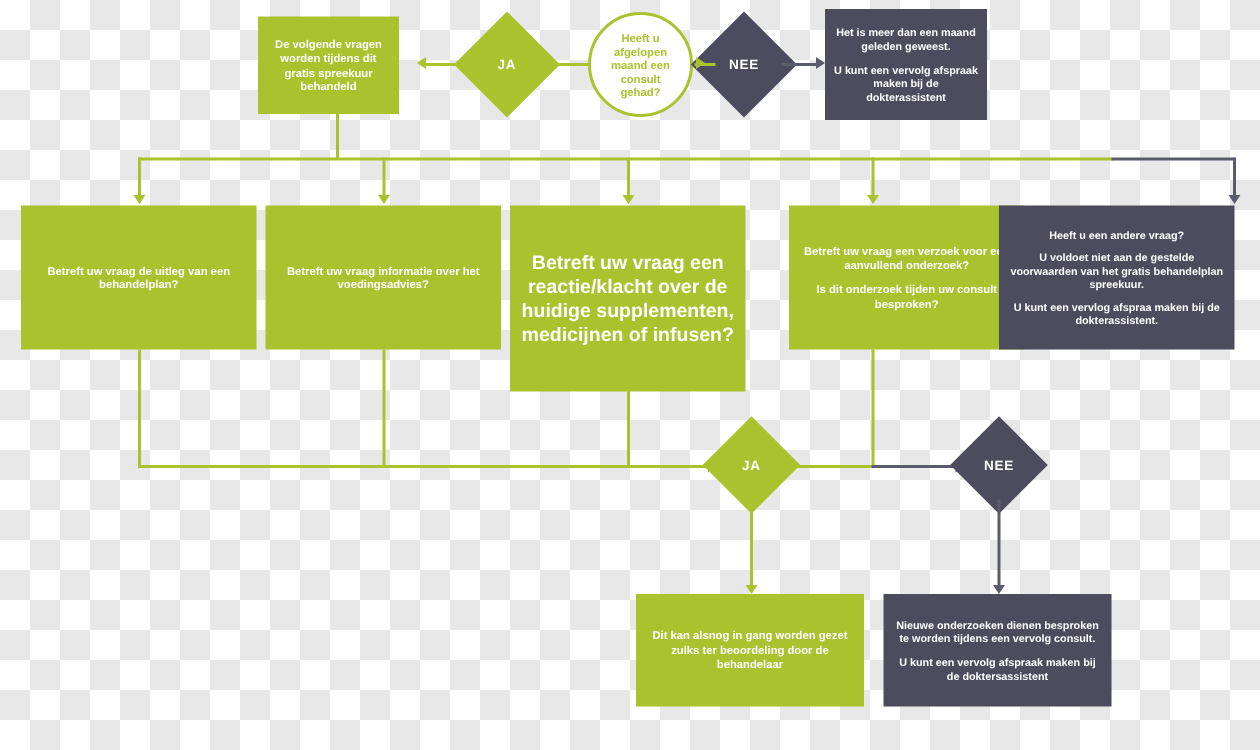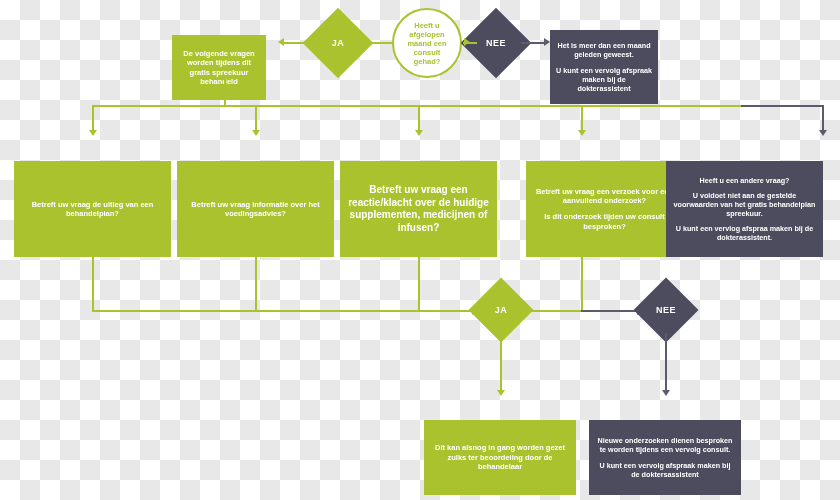--- a/index.html
+++ b/index.html
@@ -16,21 +16,21 @@
     background-color:#ffffff;
     background-image:
       linear-gradient(45deg,#e8e8e8 25%,transparent 25%,transparent 75%,#e8e8e8 75%),
       linear-gradient(45deg,#e8e8e8 25%,transparent 25%,transparent 75%,#e8e8e8 75%);
     background-size:40px 40px;
     background-position:0 0,20px 20px;
   }
   .node{position:absolute;box-sizing:border-box;display:flex;flex-direction:column;
         align-items:center;justify-content:center;text-align:center;color:#ffffff;
         line-height:1.25;}
-  .box{padding:20px 6px;margin-top:24px;}
+  .box{padding:20px 6px;}
   .green{background:#aac22e;}
   .navy{background:#4c4c5e;}
   .node p{margin:0;}
   .node p+p{margin-top:0.85em;}
 
   .circle{
     position:absolute;box-sizing:border-box;border-radius:50%;
     border:2px solid #aac22e;background:#ffffff;
     display:flex;align-items:center;justify-content:center;text-align:center;
     color:#aac22e;font-weight:bold;line-height:1.2;
@@ -120,21 +120,21 @@
   <div class="arw down n" style="left:819px;top:130px;"></div>
 
   <div class="node box green" style="left:14px;top:137px;width:157px;height:96px;font-size:7.5px;font-weight:bold;">
     <p>Betreft uw vraag de uitleg van een behandelplan?</p>
   </div>
 
   <div class="node box green" style="left:177px;top:137px;width:157px;height:96px;font-size:7.5px;font-weight:bold;">
     <p>Betreft uw vraag informatie over het voedingsadvies?</p>
   </div>
 
-  <div class="node box green" style="left:340px;top:137px;width:157px;height:96px;font-size:10px;font-weight:bold;">
+  <div class="node box green" style="left:340px;top:137px;width:157px;height:124px;font-size:13px;font-weight:bold;">
     <p>Betreft uw vraag een reactie/klacht over de huidige supplementen, medicijnen of infusen?</p>
   </div>
 
   <div class="node box green" style="left:526px;top:137px;width:157px;height:96px;font-size:7.5px;font-weight:bold;">
     <p>Betreft uw vraag een verzoek voor een aanvullend onderzoek?</p>
     <p>Is dit onderzoek tijden uw consult besproken?</p>
   </div>
 
   <div class="node box navy" style="left:666px;top:137px;width:157px;height:96px;font-size:7.2px;font-weight:bold;">
     <p>Heeft u een andere vraag?</p>

